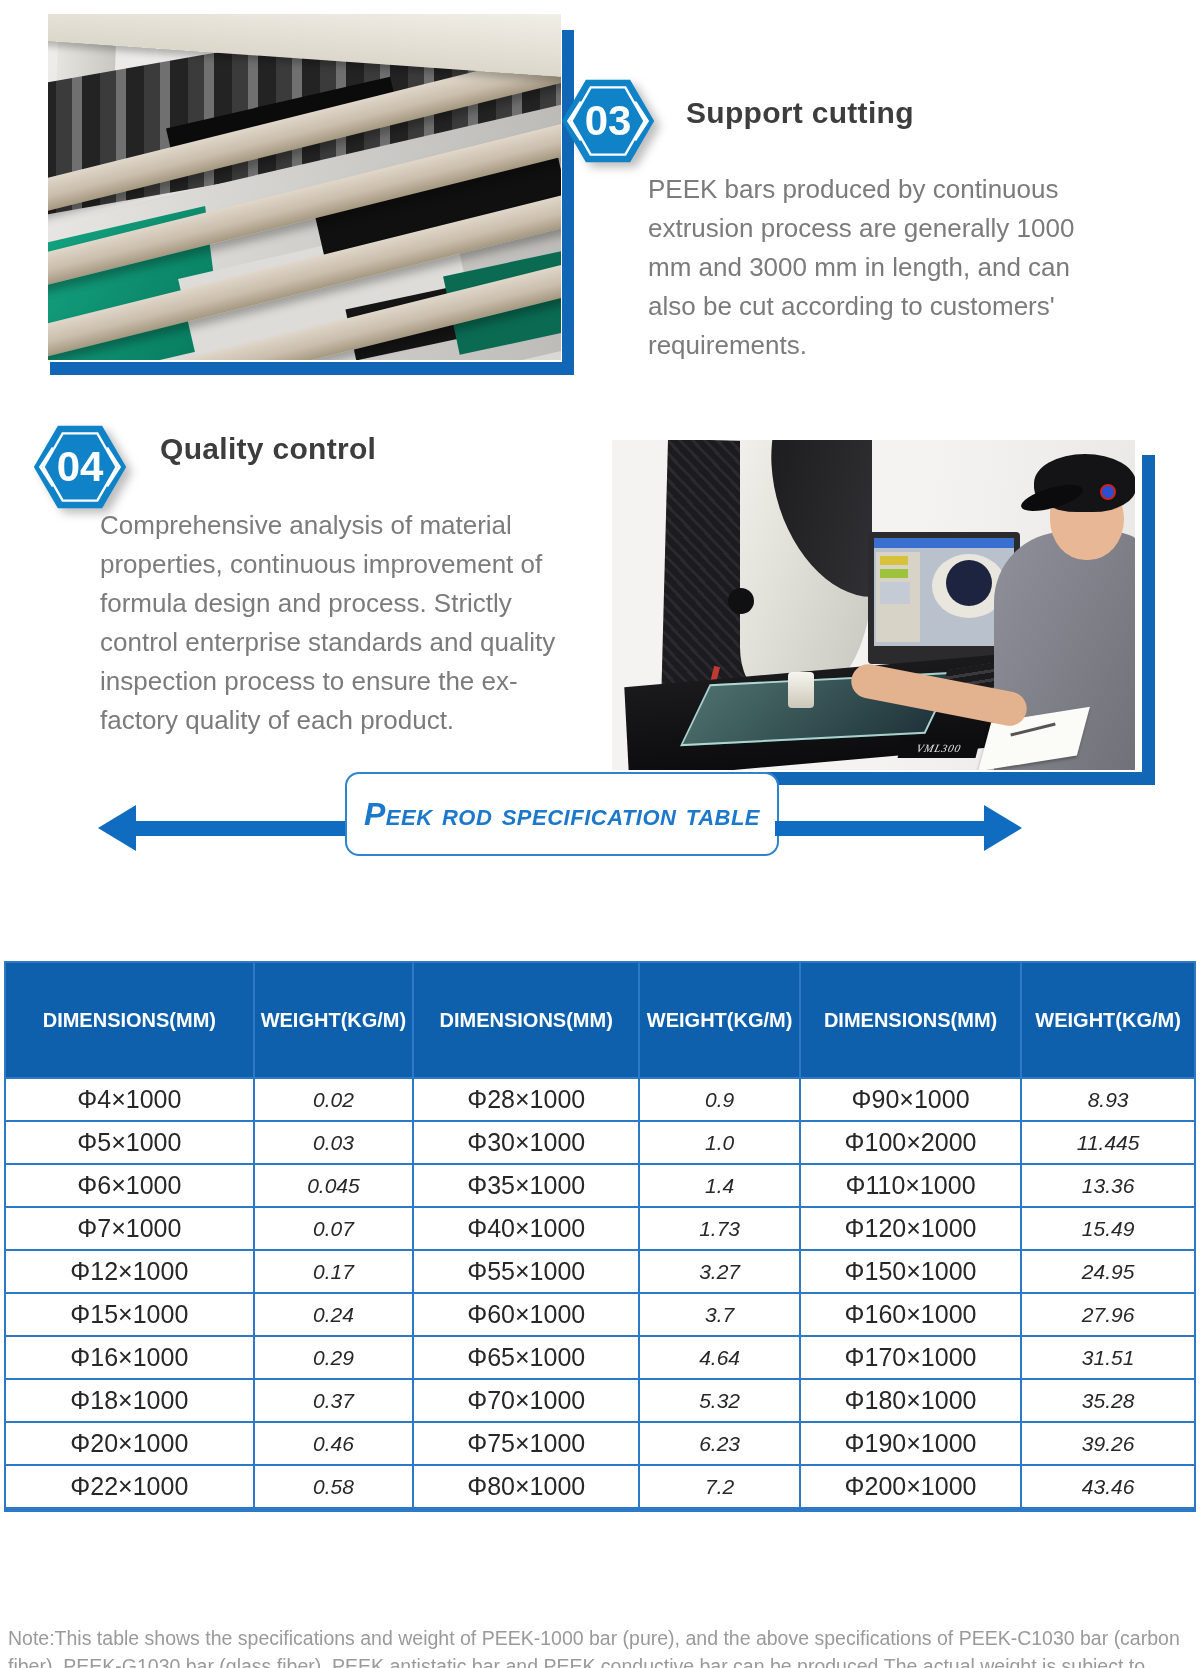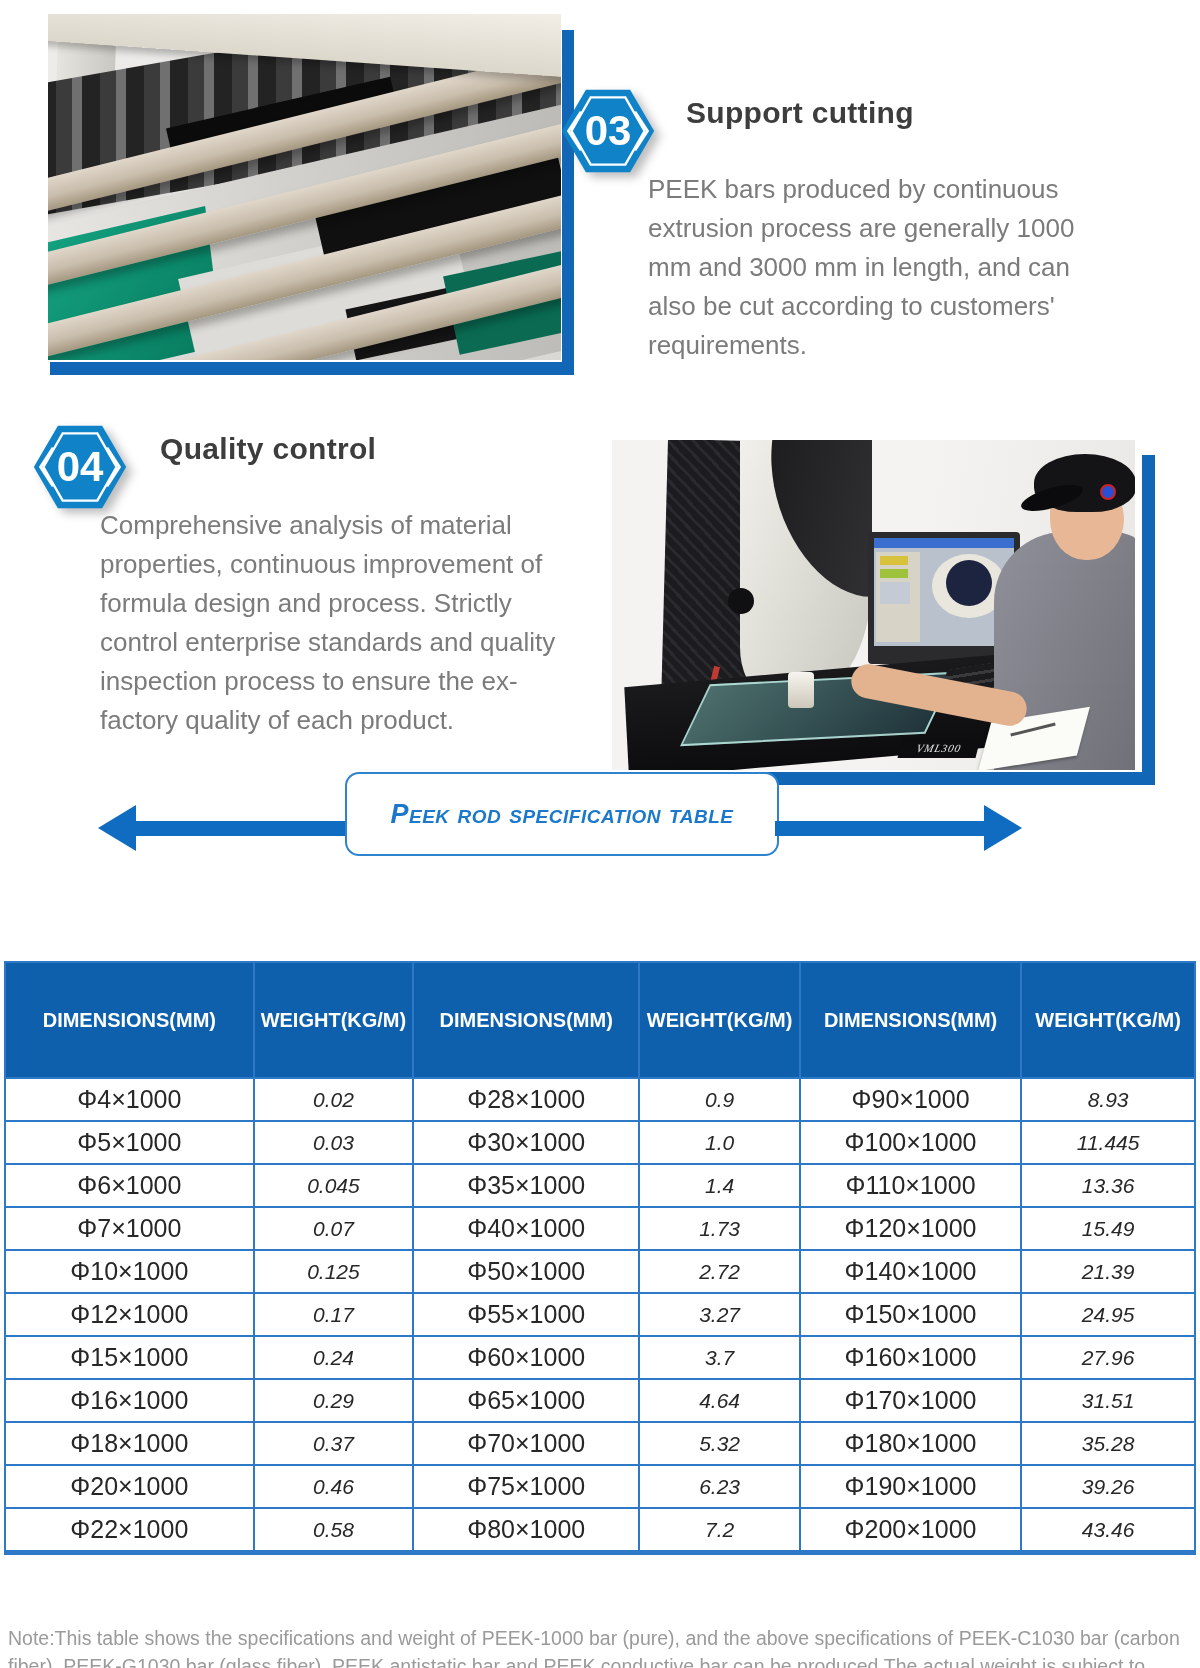--- a/index.html
+++ b/index.html
@@ -89,21 +89,21 @@
   .sec-title{position:absolute;margin:0;color:#3d3d3d;font-size:30px;font-weight:700;letter-spacing:.3px;}
   .sec-body{position:absolute;margin:0;color:#7b7b7b;font-size:26px;line-height:39px;}
 
   
   .arrow-shaft{position:absolute;height:15px;background:#0f6cc0;}
   .arrow-head{position:absolute;width:0;height:0;border-top:23px solid transparent;border-bottom:23px solid transparent;}
   .arrow-head.left{border-right:38px solid #0f6cc0;}
   .arrow-head.right{border-left:38px solid #0f6cc0;}
   .banner-pill{position:absolute;left:345px;top:772px;width:430px;height:80px;background:#fff;
     border:2px solid #2e83cf;border-radius:14px;display:flex;align-items:center;justify-content:center;}
-  .banner-pill span{color:#1b78ca;font-size:27px;font-weight:700;font-style:italic;
+  .banner-pill span{color:#1b78ca;font-size:32px;font-weight:700;font-style:italic;
     font-variant:small-caps;letter-spacing:.5px;}
 
   
   table.spec{position:absolute;left:4px;top:961px;width:1192px;border-collapse:collapse;table-layout:fixed;}
   table.spec th{height:112px;background:#0e60ad;color:#fff;font-size:20px;font-weight:700;
     border:2px solid #2d79c7;text-align:center;vertical-align:middle;}
   table.spec td{height:39px;background:#fff;border:2px solid #2d79c7;text-align:center;
     vertical-align:middle;color:#272727;}
   table.spec td.dim{font-size:25px;margin-top:28px;}
   table.spec td.wt{font-size:21px;font-style:italic;}
@@ -129,21 +129,21 @@
     <div class="pt-teal2"></div>
     <div class="rod rod4"></div>
     <div class="rod rod3"></div>
     <div class="rod rod2"></div>
     <div class="rod rod1"></div>
     <div class="pt-beam"></div>
   </div>
   <div class="accent-bar" style="left:562px;top:30px;width:12px;height:345px;"></div>
   <div class="accent-bar" style="left:50px;top:362px;width:524px;height:13px;"></div>
 
-  <div class="badge" style="left:558px;top:84px;">
+  <div class="badge" style="left:558px;top:74px;">
     <svg viewBox="0 0 104 96">
       <polygon points="4,48 29,5 75,5 100,48 75,91 29,91" fill="#0f82c8"></polygon>
       <polygon points="14,48 34,13 70,13 90,48 70,83 34,83" fill="none" stroke="#ffffff" stroke-width="2.5"></polygon>
       <polyline points="24,28 11,48 24,68" fill="none" stroke="#ffffff" stroke-width="3"></polyline>
       <polyline points="80,28 93,48 80,68" fill="none" stroke="#ffffff" stroke-width="3"></polyline>
     </svg>
     <div class="badge-num">03</div>
   </div>
   <h2 class="sec-title" style="left:686px;top:96px;">Support cutting</h2>
   <p class="sec-body" style="left:648px;top:170px;width:462px;">PEEK bars produced by continuous extrusion process are generally 1000 mm and 3000 mm in length, and can also be cut according to customers' requirements.</p>
@@ -236,48 +236,40 @@
           <td class="dim">Φ28×1000</td>
           <td class="wt">0.9</td>
           <td class="dim">Φ90×1000</td>
           <td class="wt">8.93</td>
         </tr>
         <tr>
           <td class="dim">Φ5×1000</td>
           <td class="wt">0.03</td>
           <td class="dim">Φ30×1000</td>
           <td class="wt">1.0</td>
-          <td class="dim">Φ100×1000</td>
+          <td class="dim">Φ100×2000</td>
           <td class="wt">11.445</td>
         </tr>
         <tr>
           <td class="dim">Φ6×1000</td>
           <td class="wt">0.045</td>
           <td class="dim">Φ35×1000</td>
           <td class="wt">1.4</td>
           <td class="dim">Φ110×1000</td>
           <td class="wt">13.36</td>
         </tr>
         <tr>
           <td class="dim">Φ7×1000</td>
           <td class="wt">0.07</td>
           <td class="dim">Φ40×1000</td>
           <td class="wt">1.73</td>
           <td class="dim">Φ120×1000</td>
           <td class="wt">15.49</td>
         </tr>
         <tr>
-          <td class="dim">Φ10×1000</td>
-          <td class="wt">0.125</td>
-          <td class="dim">Φ50×1000</td>
-          <td class="wt">2.72</td>
-          <td class="dim">Φ140×1000</td>
-          <td class="wt">21.39</td>
-        </tr>
-        <tr>
           <td class="dim">Φ12×1000</td>
           <td class="wt">0.17</td>
           <td class="dim">Φ55×1000</td>
           <td class="wt">3.27</td>
           <td class="dim">Φ150×1000</td>
           <td class="wt">24.95</td>
         </tr>
         <tr>
           <td class="dim">Φ15×1000</td>
           <td class="wt">0.24</td>

